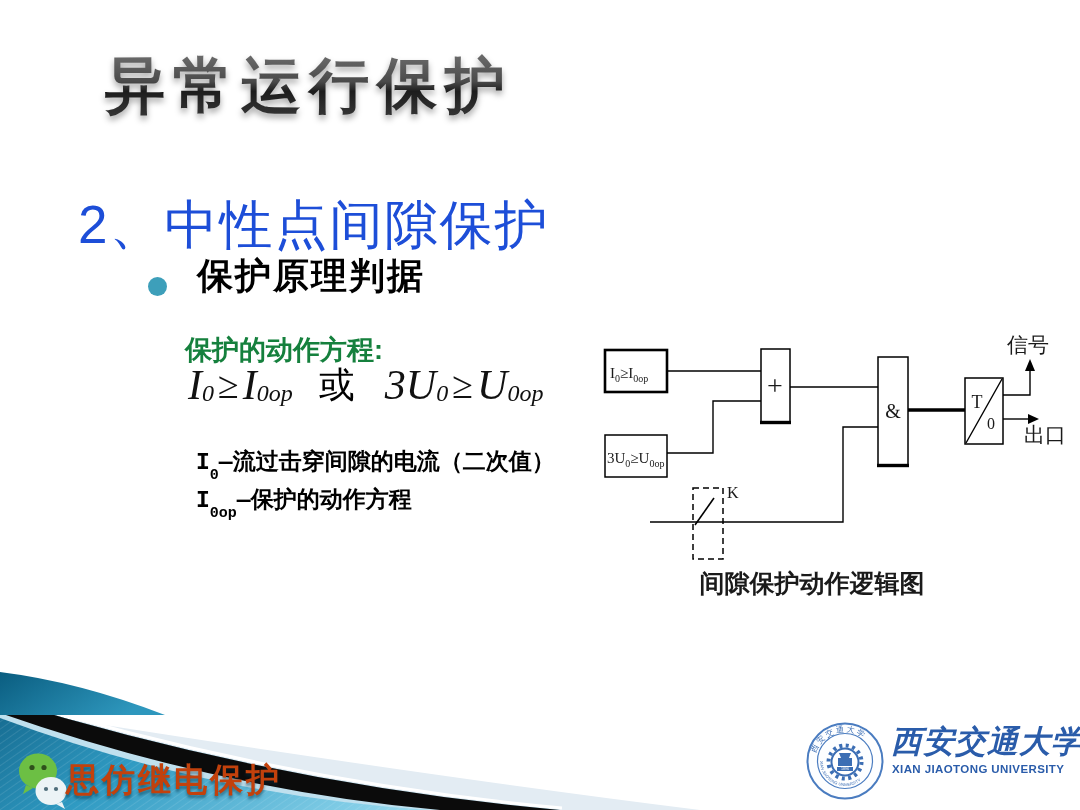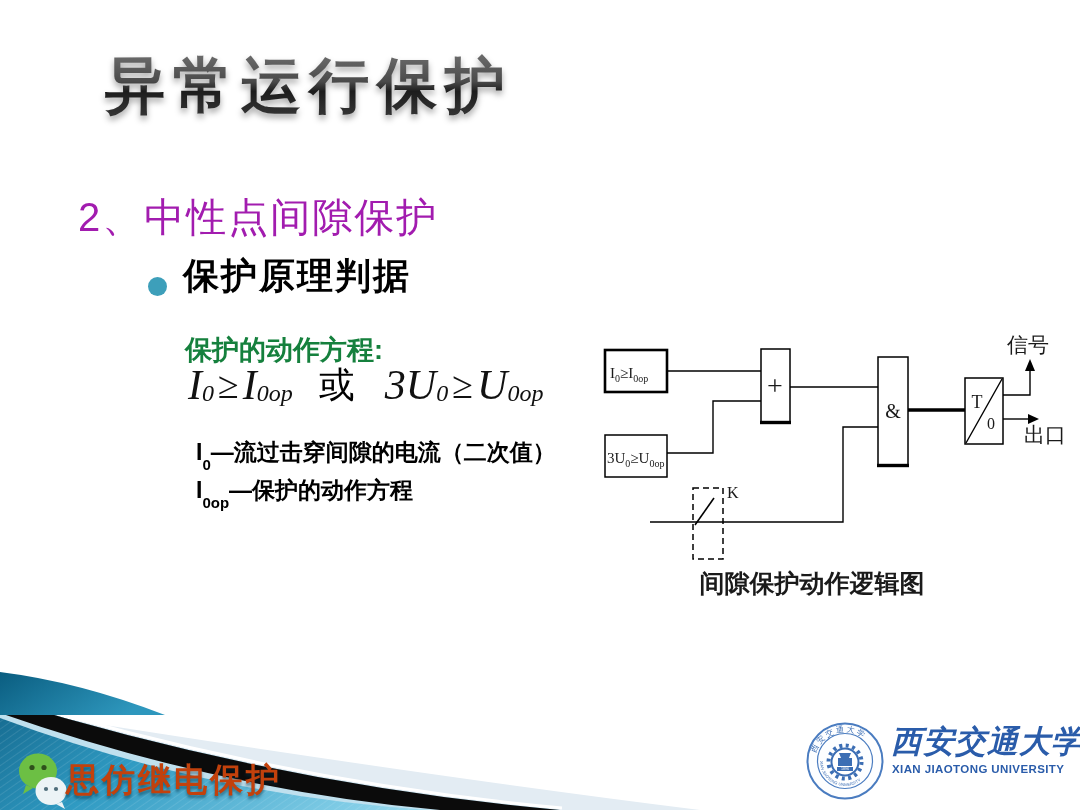--- a/index.html
+++ b/index.html
@@ -22,49 +22,49 @@
       background:linear-gradient(180deg,#767676 0%,#4a4a4a 44%,#1d1d1d 56%,#3f3f3f 100%);
       -webkit-background-clip:text;background-clip:text;
       -webkit-text-fill-color:transparent;
       filter:drop-shadow(0 4px 3px rgba(0,0,0,0.35));
       text-shadow:none;
     }
   }
   
   .section{
     position:absolute;left:78px;top:190px;
-    font-size:40px;font-weight:400;letter-spacing:2px;color:#a21caf;white-space:nowrap;
+    font-size:53px;font-weight:400;letter-spacing:2px;color:#1d4ed8;white-space:nowrap;
   }
   
   .bullet-dot{
     position:absolute;left:148px;top:277px;width:19px;height:19px;border-radius:50%;
     background:#3d9fba;
   }
   .bullet-text{
-    position:absolute;left:183px;top:252px;
+    position:absolute;left:197px;top:252px;
     font-size:36px;font-weight:700;color:#000;letter-spacing:2px;white-space:nowrap;
   }
   
   .eq-label{
     position:absolute;left:185px;top:332px;
     font-size:27px;font-weight:700;color:#15803d;white-space:nowrap;
   }
   .formula{
     position:absolute;left:188px;top:356px;height:58px;
     display:flex;align-items:center;
     font-family:"Liberation Serif","DejaVu Serif",serif;
     font-size:42px;font-style:italic;color:#111;white-space:nowrap;
   }
   .formula .geq{font-style:normal;font-size:38px;padding:0 4px;}
   .fsub{font-size:24px;font-style:italic;position:relative;top:8px;letter-spacing:0;}
   .or-word{font-style:normal;font-size:36px;margin:0 30px 0 26px;color:#000;}
   
   .defs{
-    position:absolute;left:196px;top:433px;
-    font-family:Liberation Sans, sans-serif;
+    position:absolute;left:196px;top:444px;
+    font-family:Liberation Mono, monospace;
     font-weight:700;font-size:23px;color:#000;
   }
   .def-line{height:38px;line-height:38px;white-space:nowrap;}
   .dsub{font-size:15px;position:relative;top:4px;font-weight:700;}
   
   .diagram{position:absolute;left:595px;top:330px;}
   .diagram text{font-family:"Liberation Serif","DejaVu Serif",serif;fill:#1a1a1a;}
   .diagram .cn{font-family:"Liberation Sans","DejaVu Sans",sans-serif;}
   
   .footer{position:absolute;left:0;top:670px;width:1080px;height:140px;}

